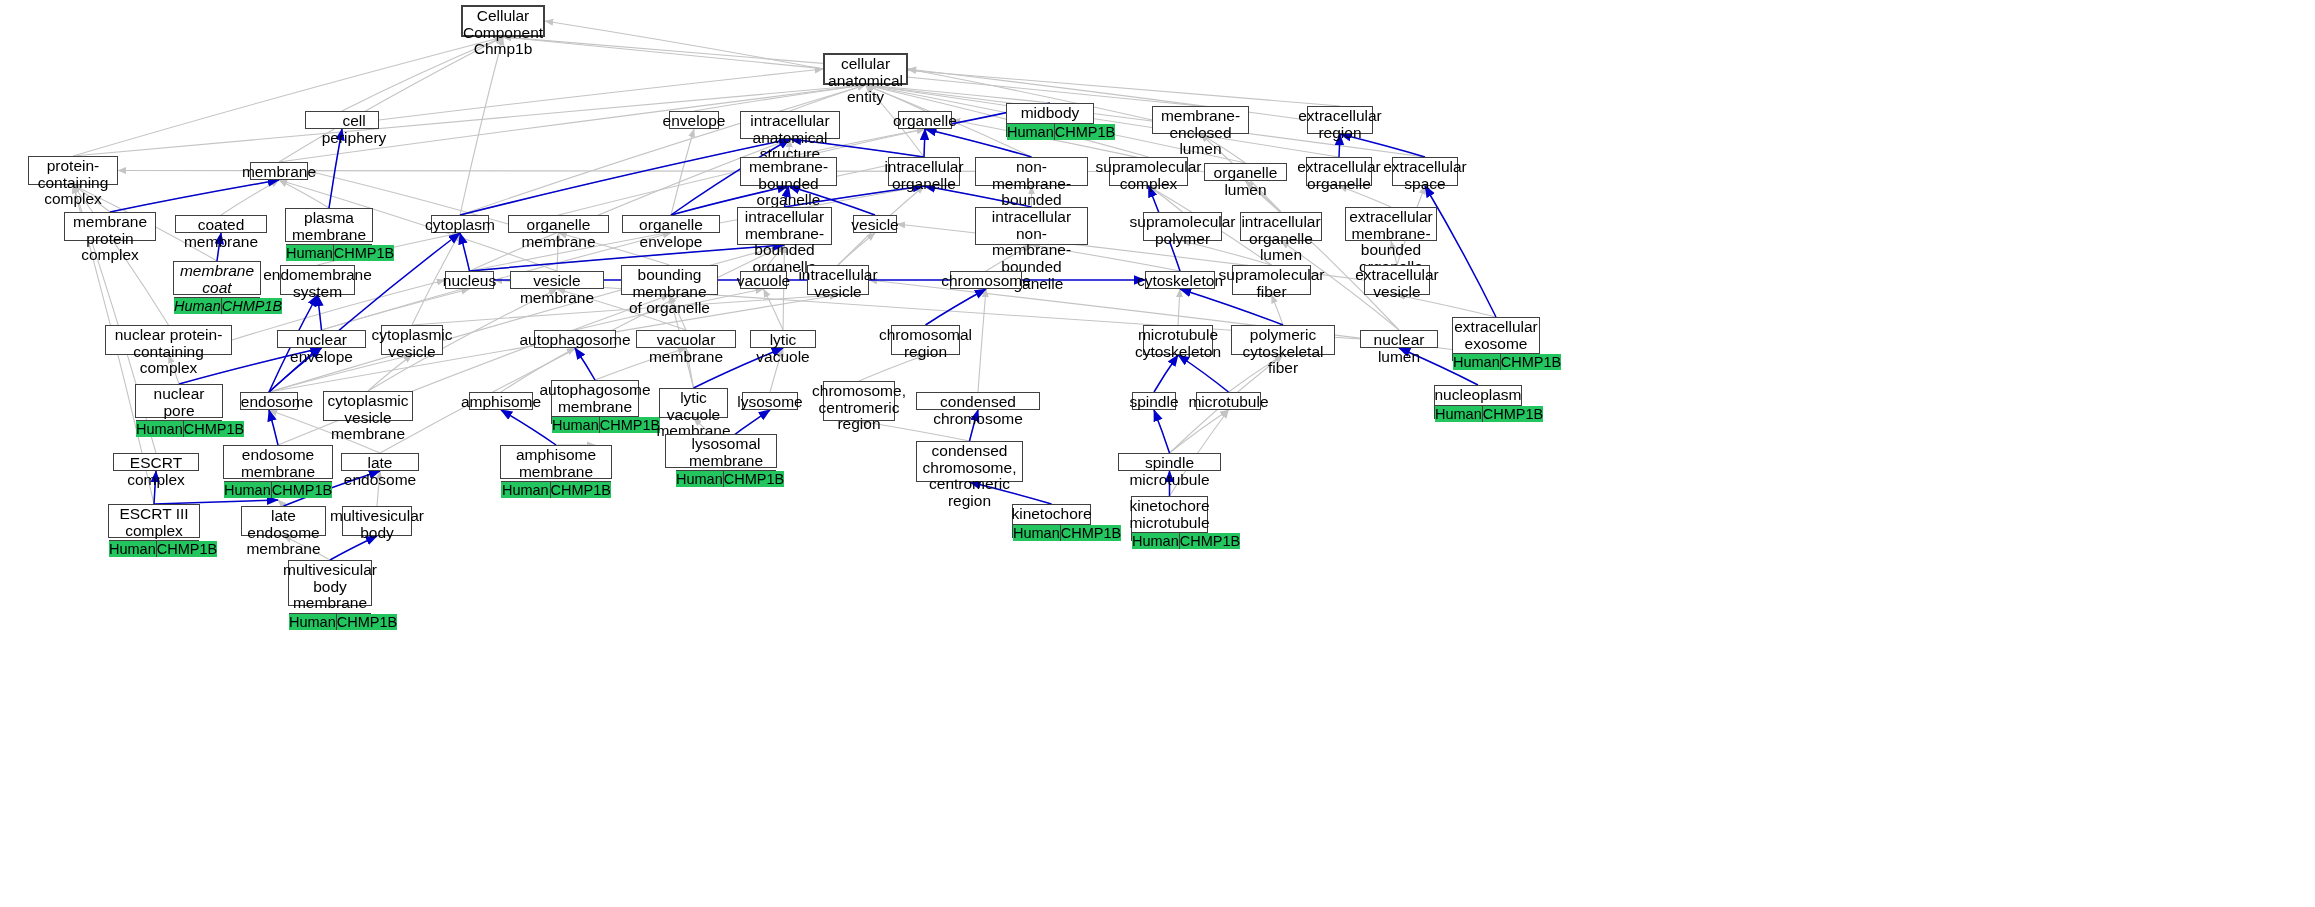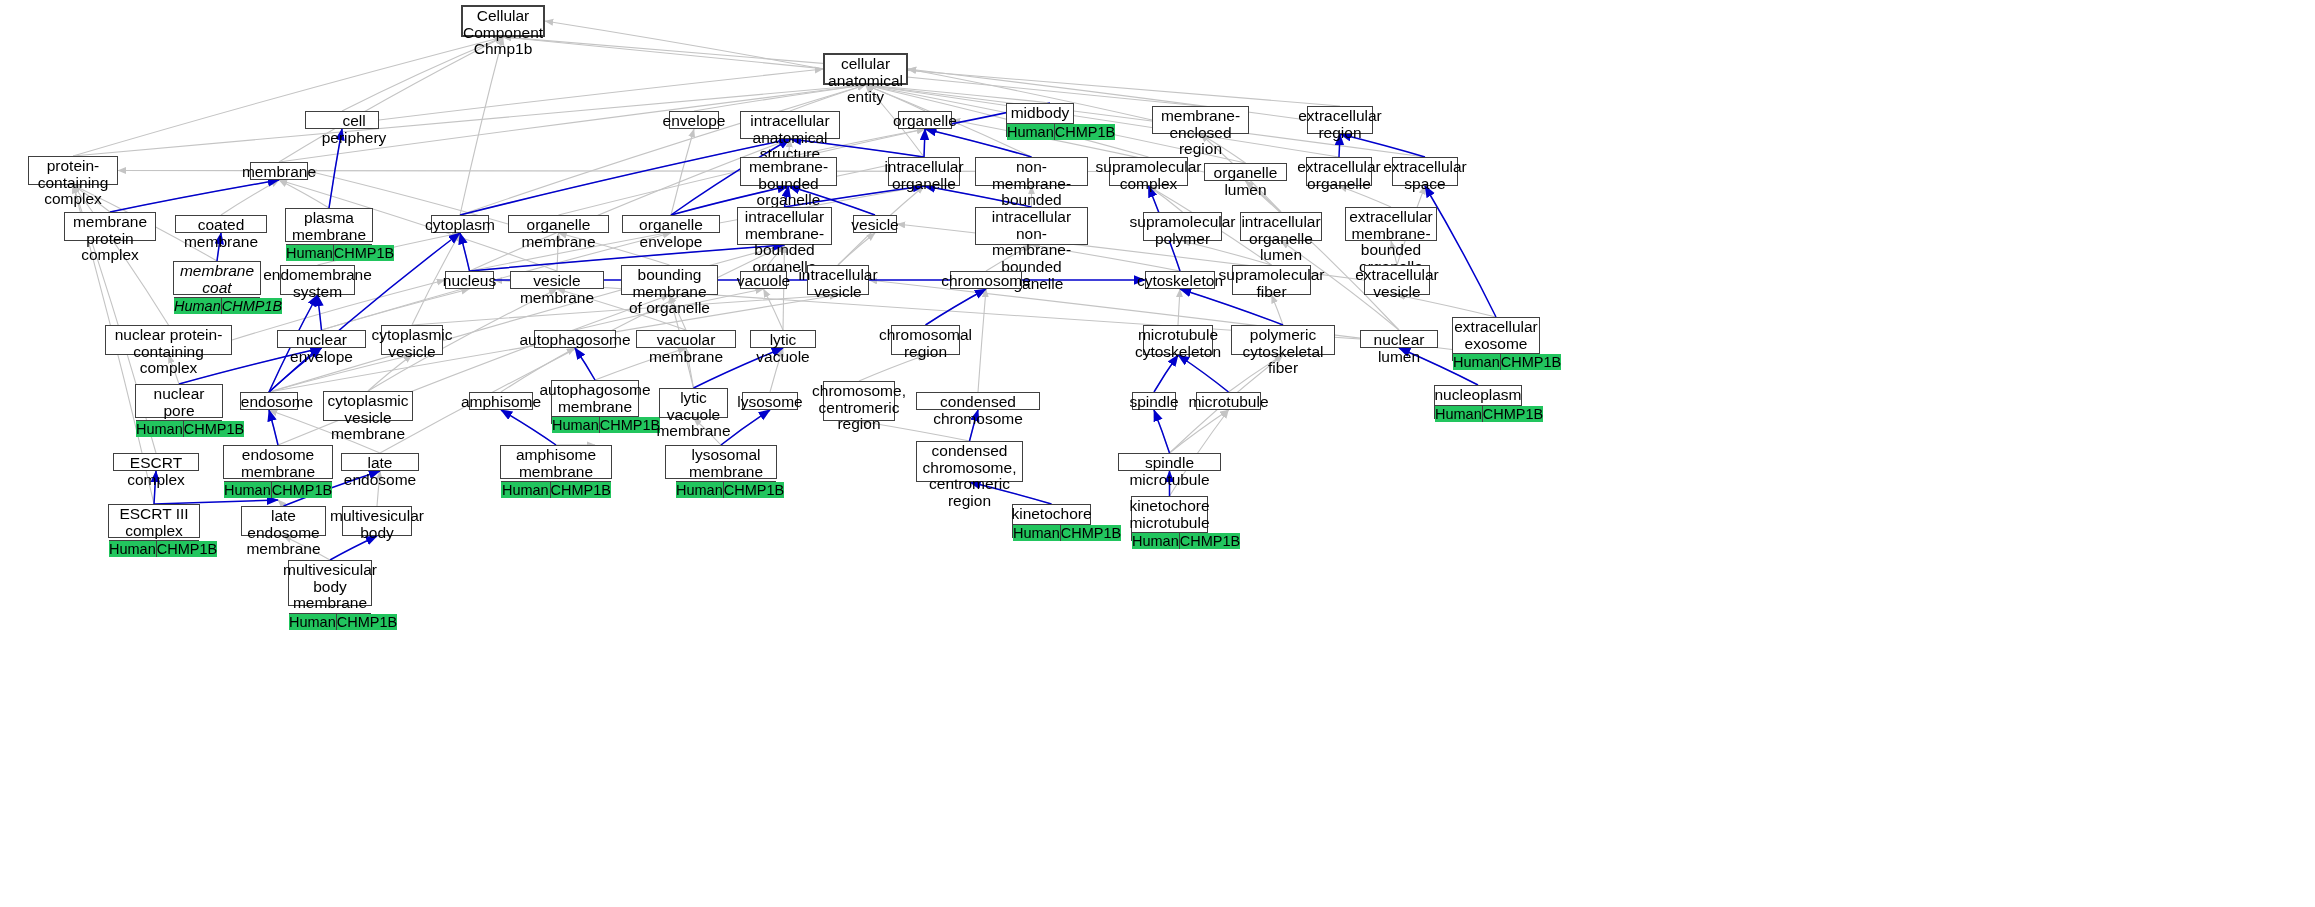--- a/index.html
+++ b/index.html
@@ -228,30 +228,30 @@
       <div class="node" style="left: 669px; top: 111px; width: 50px; height: 18px;">
         <div class="title">envelope</div>
       </div>
       <div class="node" style="left: 740px; top: 111px; width: 100px; height: 28px;">
         <div class="title">intracellular
 anatomical structure</div>
       </div>
       <div class="node" style="left: 898px; top: 111px; width: 54px; height: 18px;">
         <div class="title">organelle</div>
       </div>
-      <div class="node" style="left: 1006px; top: 103px; width: 68px; height: 34px;">
+      <div class="node" style="left: 1006px; top: 103px; width: 88px; height: 34px;">
         <div class="title">midbody</div>
         <div class="ann">
           <div class="cell left">Human</div>
           <div class="cell">CHMP1B</div>
         </div>
       </div>
       <div class="node" style="left: 1152px; top: 106px; width: 97px; height: 28px;">
         <div class="title">membrane-enclosed
-region</div>
+lumen</div>
       </div>
       <div class="node" style="left: 1307px; top: 106px; width: 66px; height: 28px;">
         <div class="title">extracellular
 region</div>
       </div>
       <div class="node" style="left: 28px; top: 156px; width: 90px; height: 29px;">
         <div class="title">protein-containing
 complex</div>
       </div>
       <div class="node" style="left: 250px; top: 162px; width: 58px; height: 18px;">
@@ -477,21 +477,21 @@
       <div class="node" style="left: 341px; top: 453px; width: 78px; height: 18px;">
         <div class="title">late endosome</div>
       </div>
       <div class="node" style="left: 500px; top: 445px; width: 112px; height: 34px;">
         <div class="title">amphisome membrane</div>
         <div class="ann">
           <div class="cell left">Human</div>
           <div class="cell">CHMP1B</div>
         </div>
       </div>
-      <div class="node" style="left: 665px; top: 445px; width: 112px; height: 34px; padding-left: 10px;">
+      <div class="node" style="left: 665px; top: 434px; width: 112px; height: 34px; padding-left: 10px;">
         <div class="title">lysosomal membrane</div>
         <div class="ann">
           <div class="cell left">Human</div>
           <div class="cell">CHMP1B</div>
         </div>
       </div>
       <div class="node" style="left: 916px; top: 441px; width: 107px; height: 41px;">
         <div class="title">condensed chromosome,
 centromeric
 region</div>

